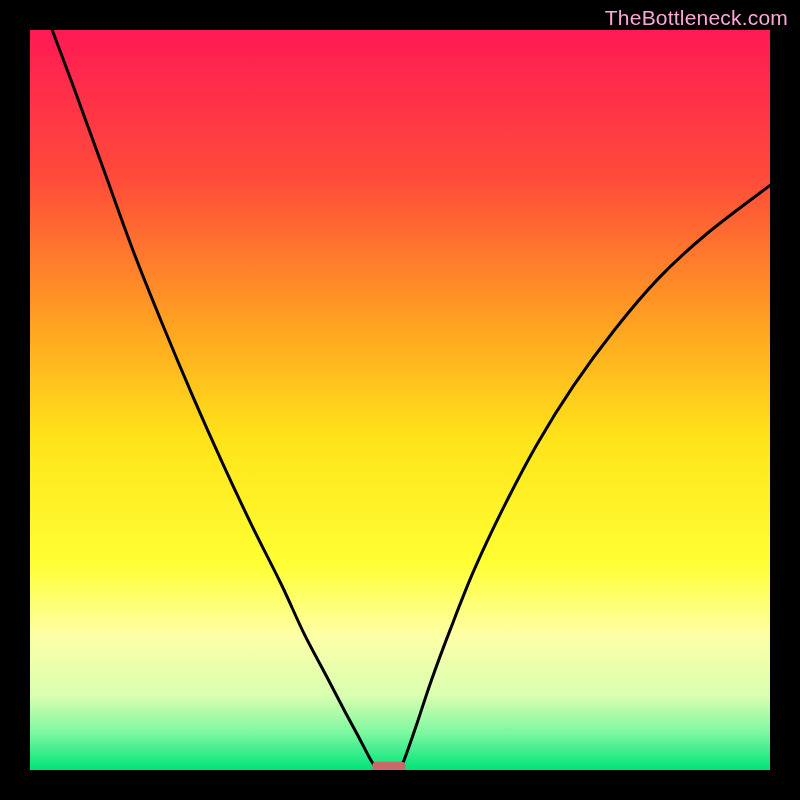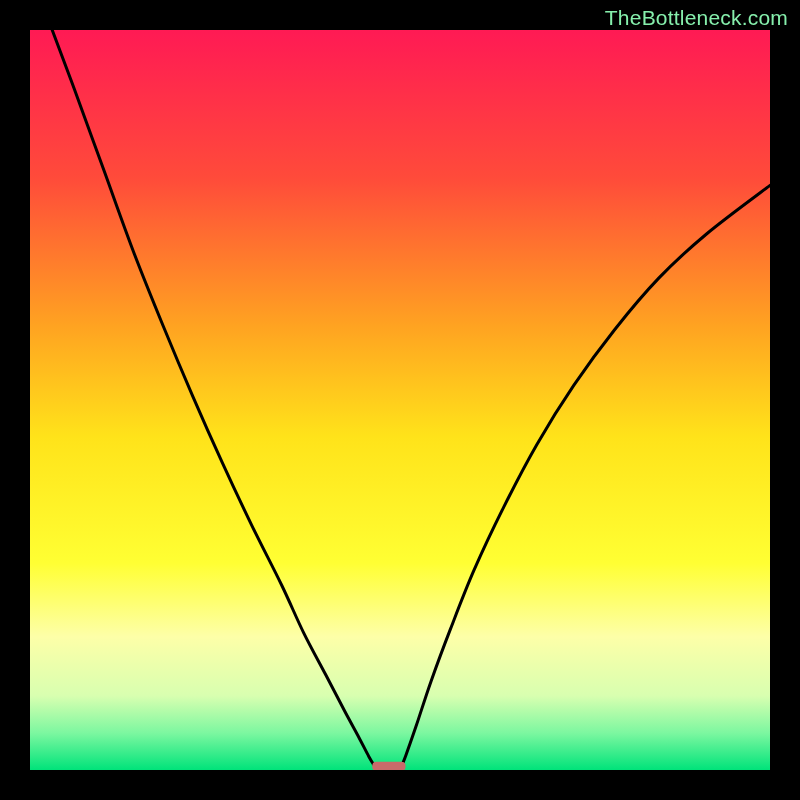--- a/index.html
+++ b/index.html
@@ -21,21 +21,21 @@
     position: absolute;
     left: 30px;
     top: 30px;
     width: 740px;
     height: 740px;
   }
   .watermark {
     position: absolute;
     top: 6px;
     right: 12px;
-    color: #86efac;
+    color: #f9a8d4;
     font-size: 21px;
     font-weight: 500;
     letter-spacing: 0.2px;
     user-select: none;
   }
   svg { display: block; }
 </style>
 </head>
 <body>
 

